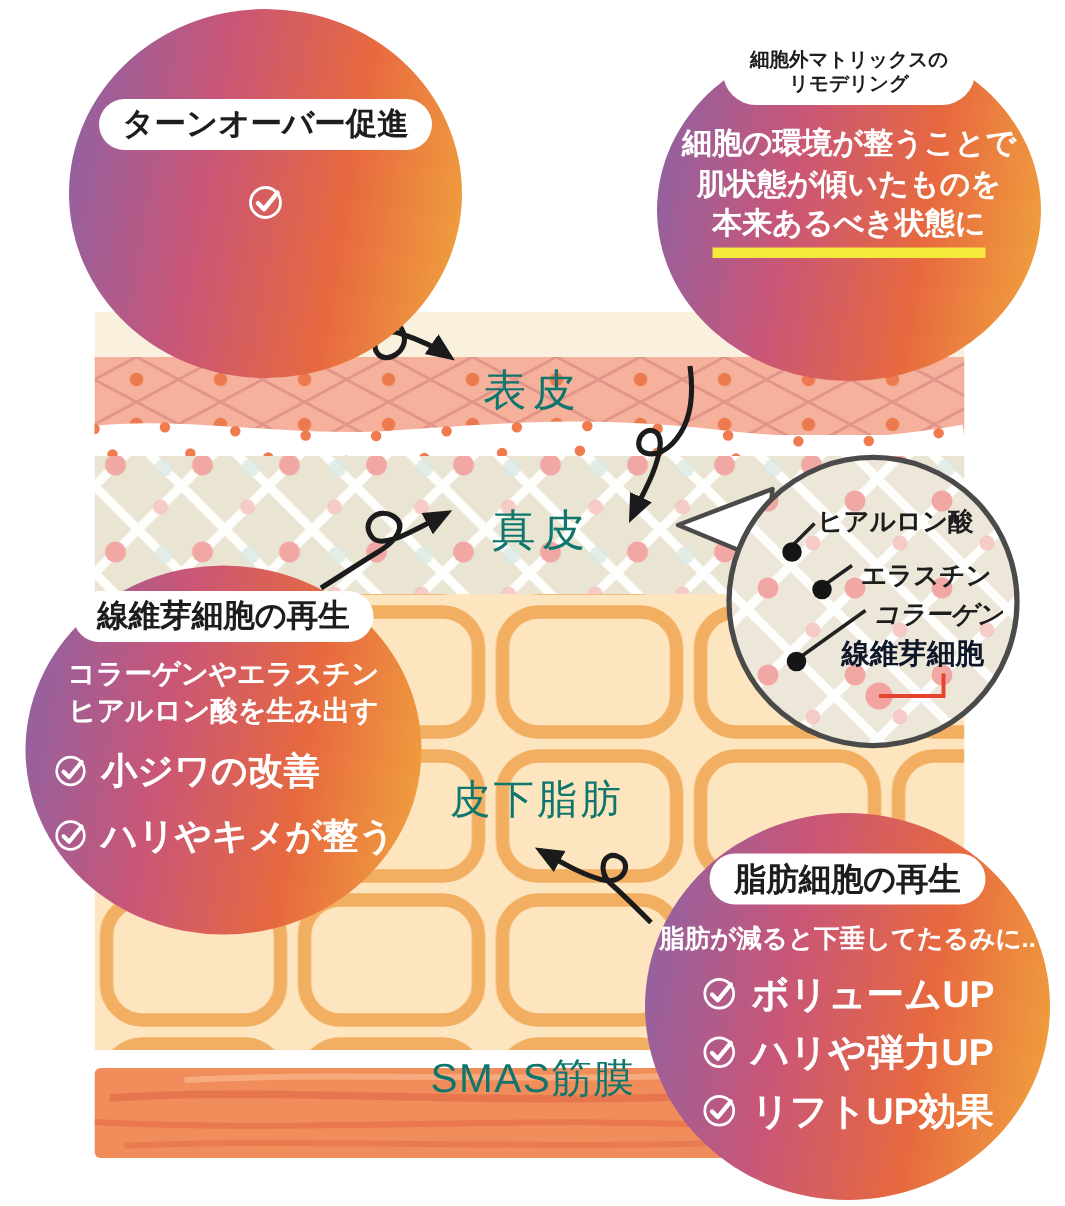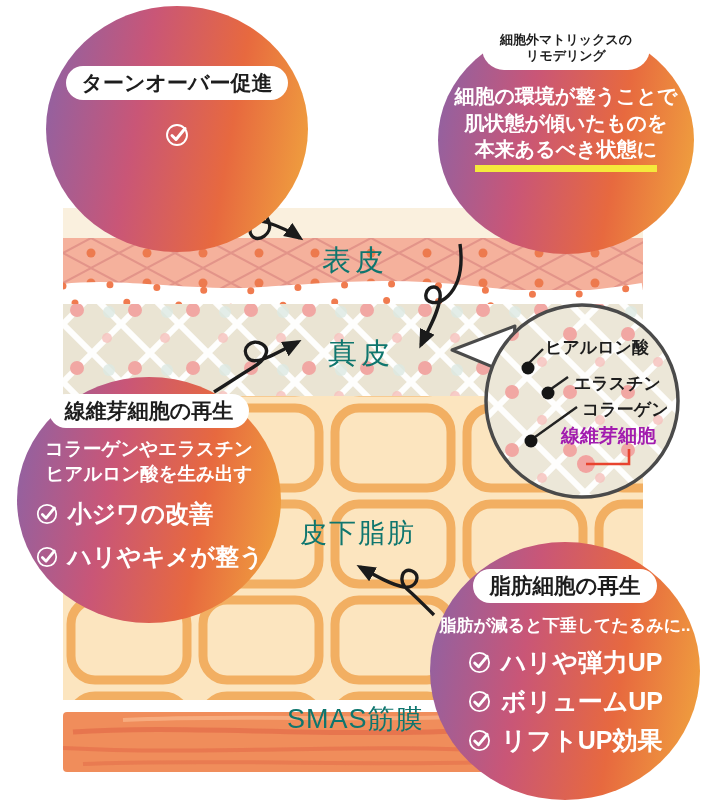--- a/index.html
+++ b/index.html
@@ -46,22 +46,22 @@
   .b1 .check-list{margin-top:22px;gap:13px;font-size:26px;}
   .b3 .check-list{margin-top:11px;gap:11px;font-size:24px;}
   .b4 .check-list{margin-top:8px;gap:6px;font-size:25px;}
   .check-row{display:flex;align-items:center;gap:9px;white-space:nowrap;}
   .check-icon{flex:0 0 auto;}
   .mag-label{
     position:absolute;z-index:5;color:#1d1d1d;font-weight:bold;font-size:17px;white-space:nowrap;
   }
   .mag-hyaluron{left:545px;top:336px;}
   .mag-elastin{left:574px;top:372px;}
-  .mag-collagen{left:582px;top:398px;}
-  .mag-fibroblast{left:561px;top:423px;font-size:19px;color:#a21caf;}
+  .mag-collagen{left:582px;top:398px;font-style:italic;}
+  .mag-fibroblast{left:561px;top:423px;font-size:19px;color:#0f172a;}
 </style>
 </head>
 <body>
 
 <div class="canvas">
 
   <svg class="skin-svg" width="580" height="564" viewBox="0 0 580 564">
     <defs>
       <pattern id="epi" width="56" height="30" patternUnits="userSpaceOnUse">
         <rect width="56" height="30" fill="#F5B19C"></rect>
@@ -188,32 +188,32 @@
 
   <div class="bubble b4">
     <div class="pill">脂肪細胞の再生</div>
     <div class="bubble-body">脂肪が減ると下垂してたるみに..</div>
     <div class="check-list">
       <div class="check-row">
         <svg class="check-icon" width="25" height="25" viewBox="0 0 26 26">
           <circle cx="13" cy="13" r="10" fill="none" stroke="#fff" stroke-width="1.9"></circle>
           <path d="M8,13.5 L12,17.5 L21,6.5" fill="none" stroke="#fff" stroke-width="3" stroke-linecap="round" stroke-linejoin="round"></path>
         </svg>
+        <span>ボリュームUP</span>
+      </div>
+      <div class="check-row">
+        <svg class="check-icon" width="25" height="25" viewBox="0 0 26 26">
+          <circle cx="13" cy="13" r="10" fill="none" stroke="#fff" stroke-width="1.9"></circle>
+          <path d="M8,13.5 L12,17.5 L21,6.5" fill="none" stroke="#fff" stroke-width="3" stroke-linecap="round" stroke-linejoin="round"></path>
+        </svg>
         <span>ハリや弾力UP</span>
       </div>
       <div class="check-row">
         <svg class="check-icon" width="25" height="25" viewBox="0 0 26 26">
           <circle cx="13" cy="13" r="10" fill="none" stroke="#fff" stroke-width="1.9"></circle>
           <path d="M8,13.5 L12,17.5 L21,6.5" fill="none" stroke="#fff" stroke-width="3" stroke-linecap="round" stroke-linejoin="round"></path>
         </svg>
-        <span>ボリュームUP</span>
-      </div>
-      <div class="check-row">
-        <svg class="check-icon" width="25" height="25" viewBox="0 0 26 26">
-          <circle cx="13" cy="13" r="10" fill="none" stroke="#fff" stroke-width="1.9"></circle>
-          <path d="M8,13.5 L12,17.5 L21,6.5" fill="none" stroke="#fff" stroke-width="3" stroke-linecap="round" stroke-linejoin="round"></path>
-        </svg>
         <span>リフトUP効果</span>
       </div>
     </div>
   </div>
 
 </div>
 
 </body></html>

